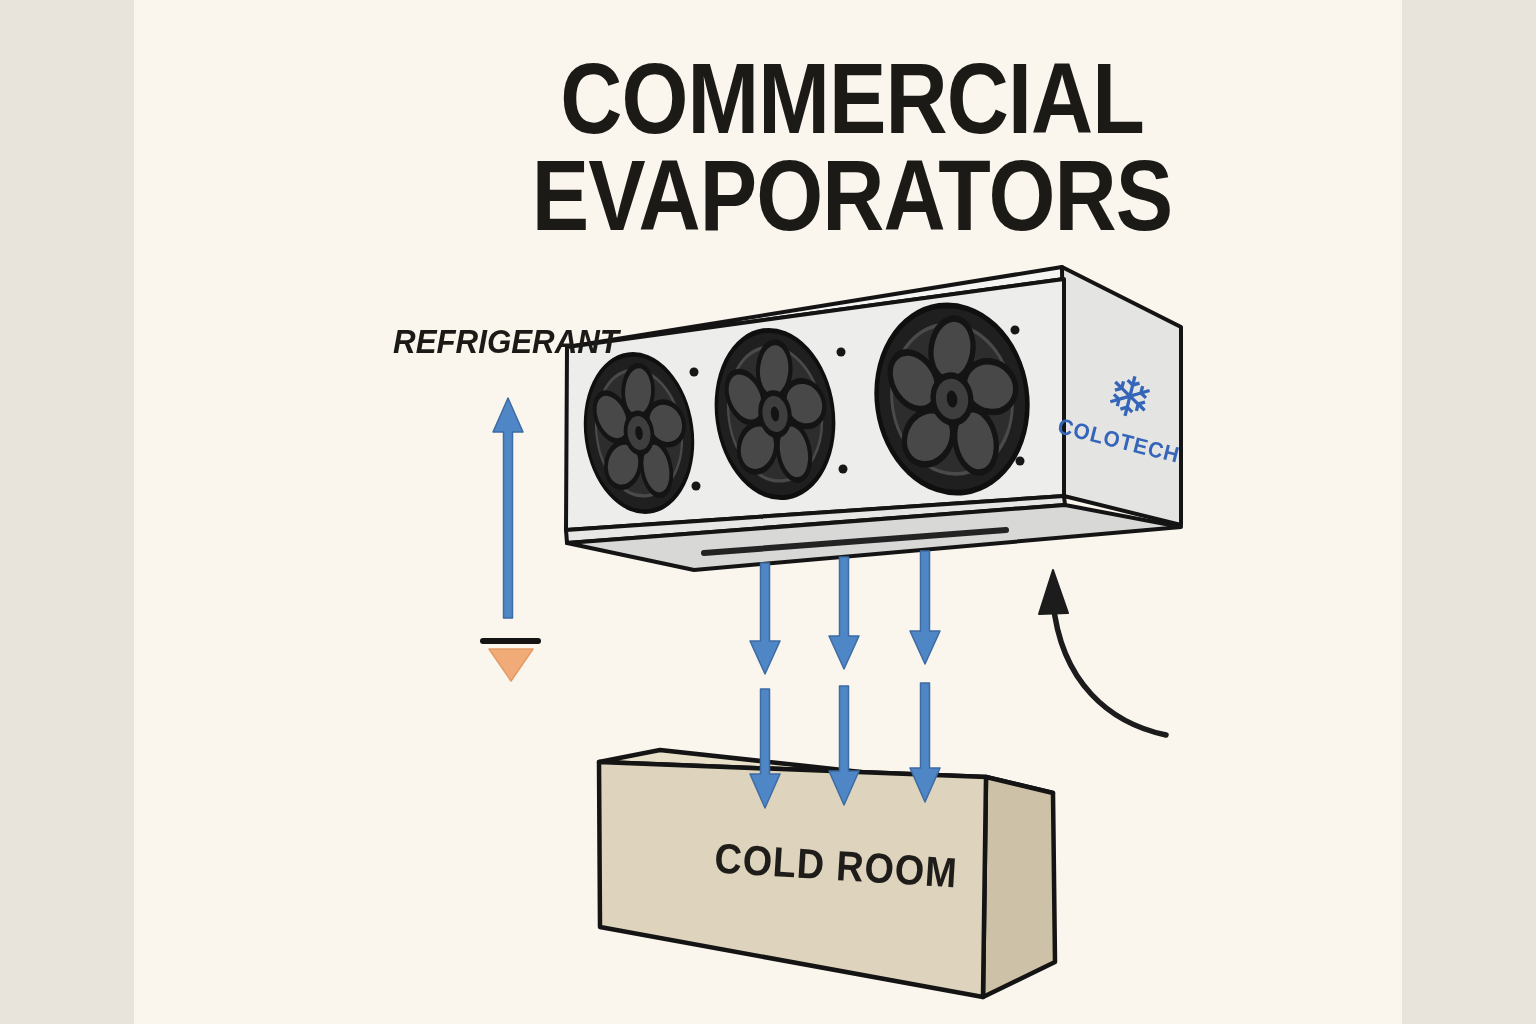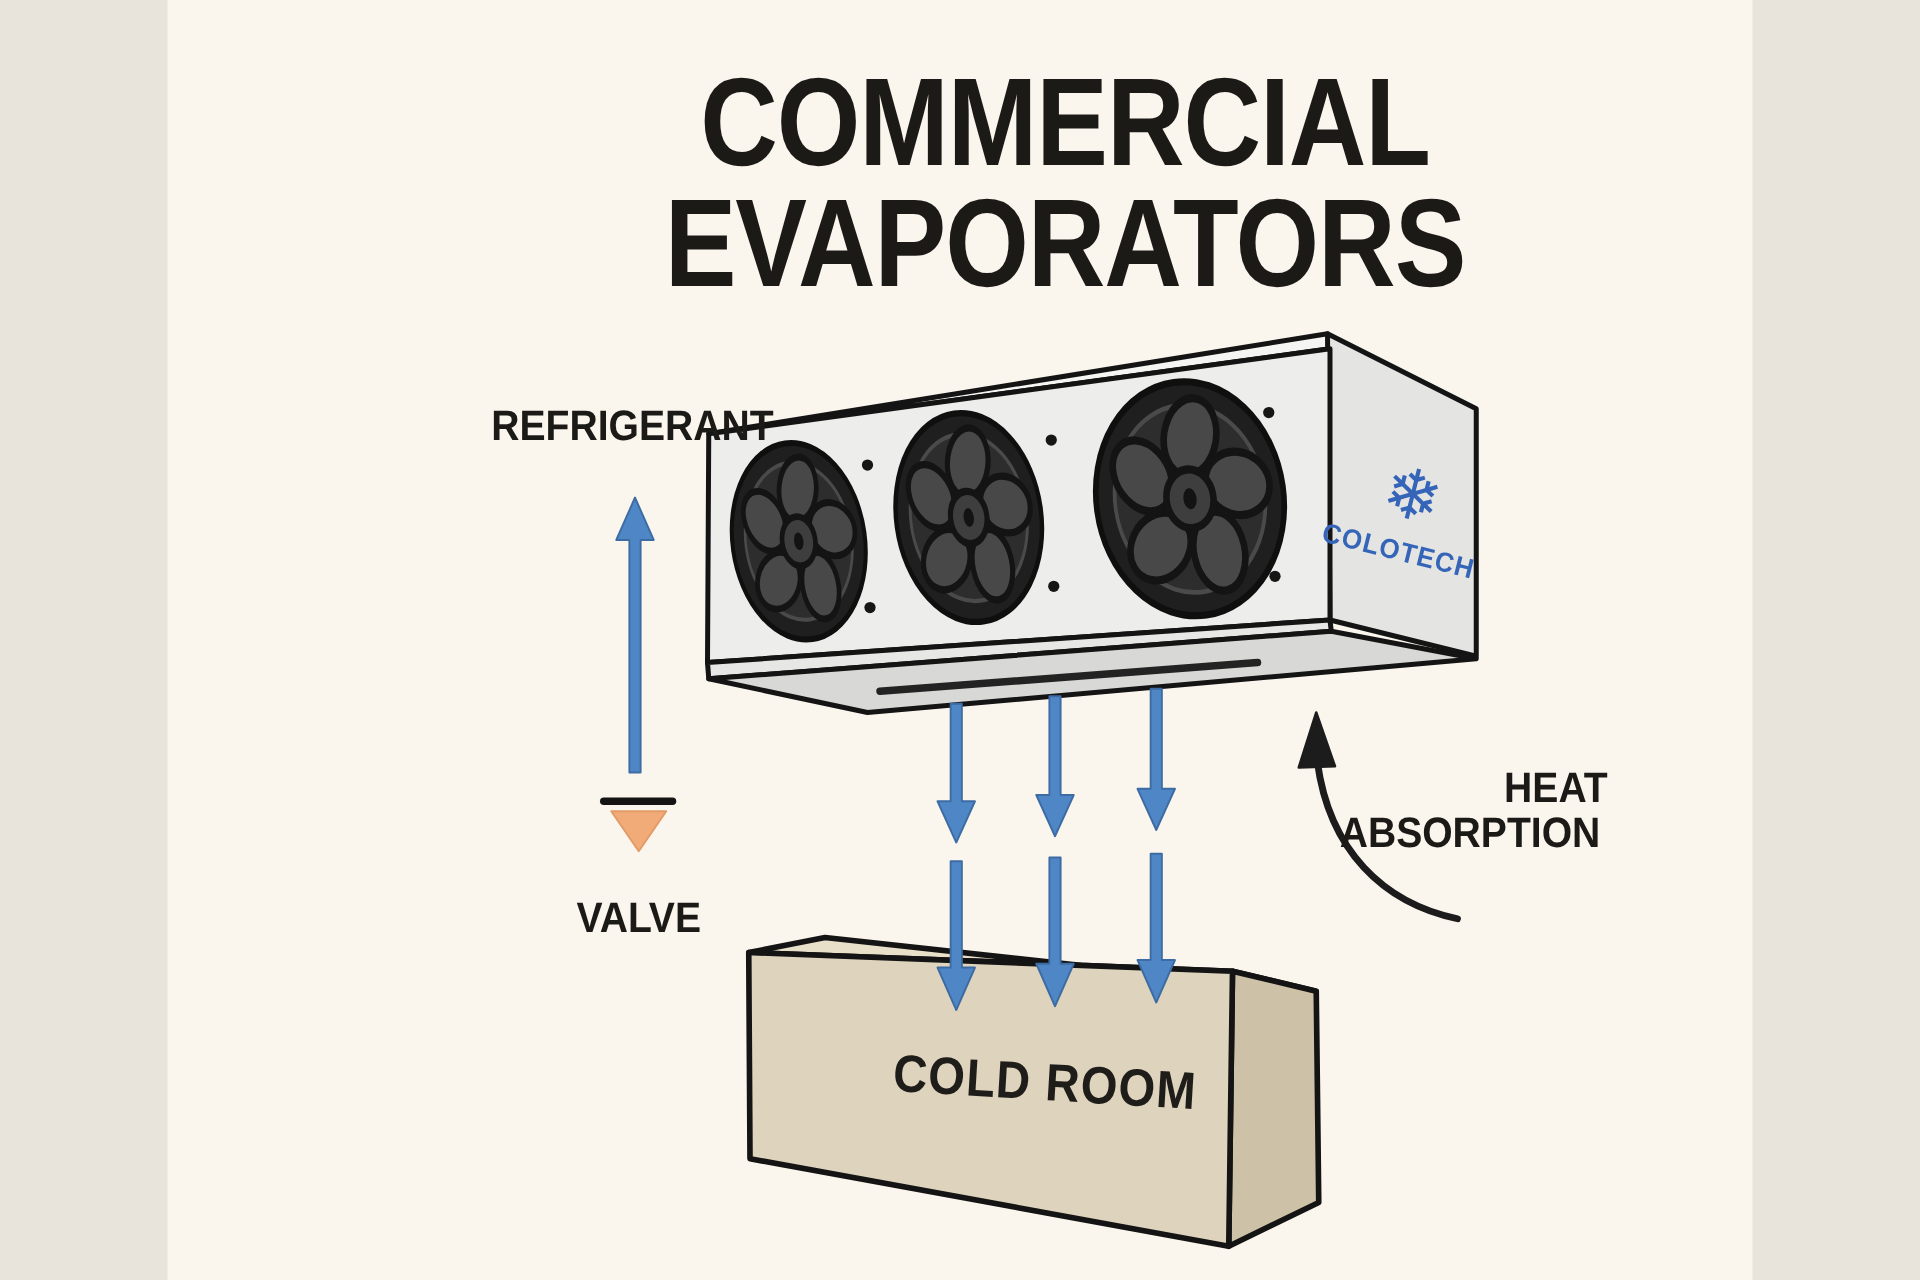--- a/index.html
+++ b/index.html
@@ -10,23 +10,24 @@
     background:var(--background,#faf5ed);
     overflow:hidden;
     font-family:"Liberation Sans", sans-serif;
   }
   .canvas svg{position:absolute;inset:0;}
   .label{
     position:absolute;
     transform:translate(-50%,-50%);
     color:var(--ink,#1c1a17);
     font-weight:bold;
-    text-align:right;
+    text-align:left;
     white-space:nowrap;
     line-height:1.06;
+    font-style:italic;
   }
   .label .ln{display:block;}
   .label .cond{display:inline-block;transform:scaleX(0.92);transform-origin:center;}
   .title{
     position:absolute;
     top:50px;left:718px;
     transform:translateX(-50%);
     text-align:center;
     color:var(--ink,#1c1a17);
     font-weight:bold;
@@ -166,27 +167,22 @@
   <div class="title">
     <span class="ln"><span class="cond">COMMERCIAL</span></span>
     <span class="ln"><span class="cond">EVAPORATORS</span></span>
   </div>
 
   <div class="label side-label" style="left:372px;top:341px;">
     <span class="ln"><span class="cond">REFRIGERANT</span></span>
   </div>
 
   <div class="label side-label" style="left:377px;top:735px;">
-    <span class="ln"><span class="cond">VALVE</span></span>
   </div>
 
-  <div class="label side-label" style="left:1042px;top:649px;">
-    <span class="ln"><span class="cond">HEAT</span></span>
-    <span class="ln"><span class="cond">ABSORPTION</span></span>
-  </div>
 
   <div class="cold-room-label">
     <span class="cond">COLD ROOM</span>
   </div>
 
   <div class="brand">
     <span class="flake">❄</span>
     <span class="name">COLOTECH</span>
   </div>
 

